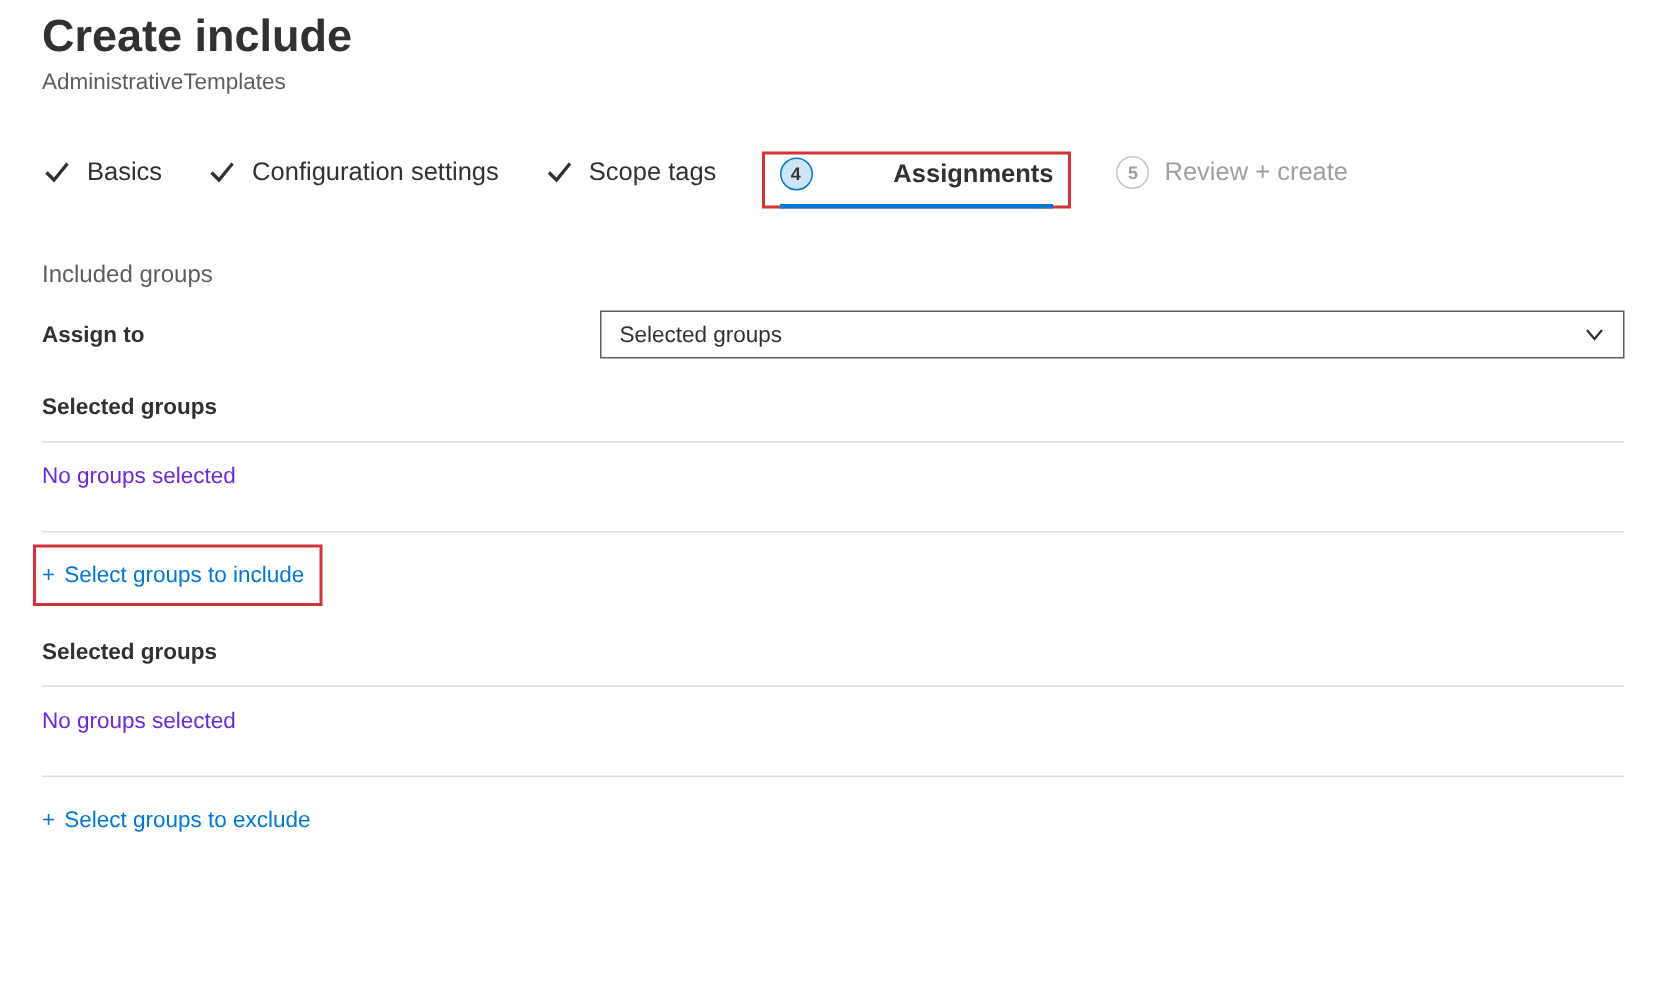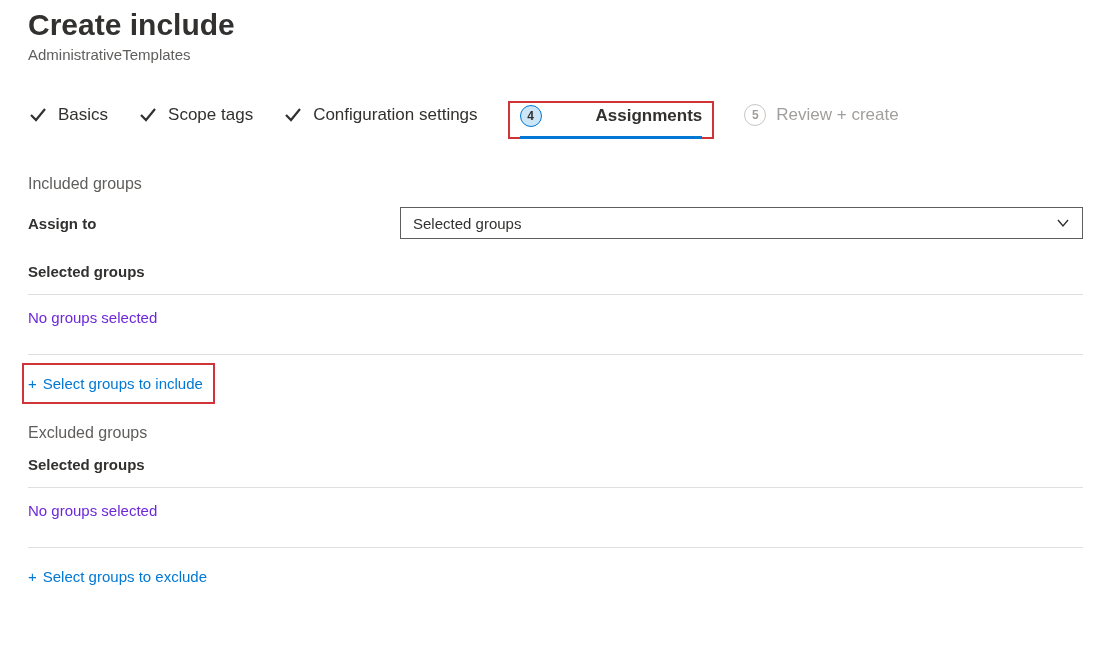--- a/index.html
+++ b/index.html
@@ -196,30 +196,30 @@
       </span>
       <span class="lbl">Basics</span>
     </div>
 
     <div class="step">
       <span class="check">
         <svg width="20" height="20" viewBox="0 0 20 20">
             <polyline points="3,10 8,15 17,4" fill="none" stroke="#323130" stroke-width="2.2"></polyline>
           </svg>
       </span>
-      <span class="lbl">Scope tags</span>
+      <span class="lbl">Configuration settings</span>
     </div>
 
     <div class="step">
       <span class="check">
         <svg width="20" height="20" viewBox="0 0 20 20">
             <polyline points="3,10 8,15 17,4" fill="none" stroke="#323130" stroke-width="2.2"></polyline>
           </svg>
       </span>
-      <span class="lbl">Configuration settings</span>
+      <span class="lbl">Scope tags</span>
     </div>
 
     <div class="highlight-box">
       <div class="step active">
         <span class="num">4</span>
         <span class="lbl">Assignments</span>
       </div>
     </div>
 
     <div class="step upcoming">
@@ -253,21 +253,20 @@
 
   <div class="highlight-link-box">
     <div class="action-link">
       <span class="plus">+</span>
       <span>Select groups to include</span>
     </div>
   </div>
 
   
   <div class="excluded-section">
-    <div class="section-label">Excluded groups</div>
 
     <div class="group-block">
       <div class="section-label-bold" style="margin-top:10px;">Selected groups</div>
       <hr class="divider">
       <div class="empty-text" style="padding-top:14px;">No groups selected</div>
       <hr class="divider">
     </div>
 
     <div class="action-link">
       <span class="plus">+</span>

